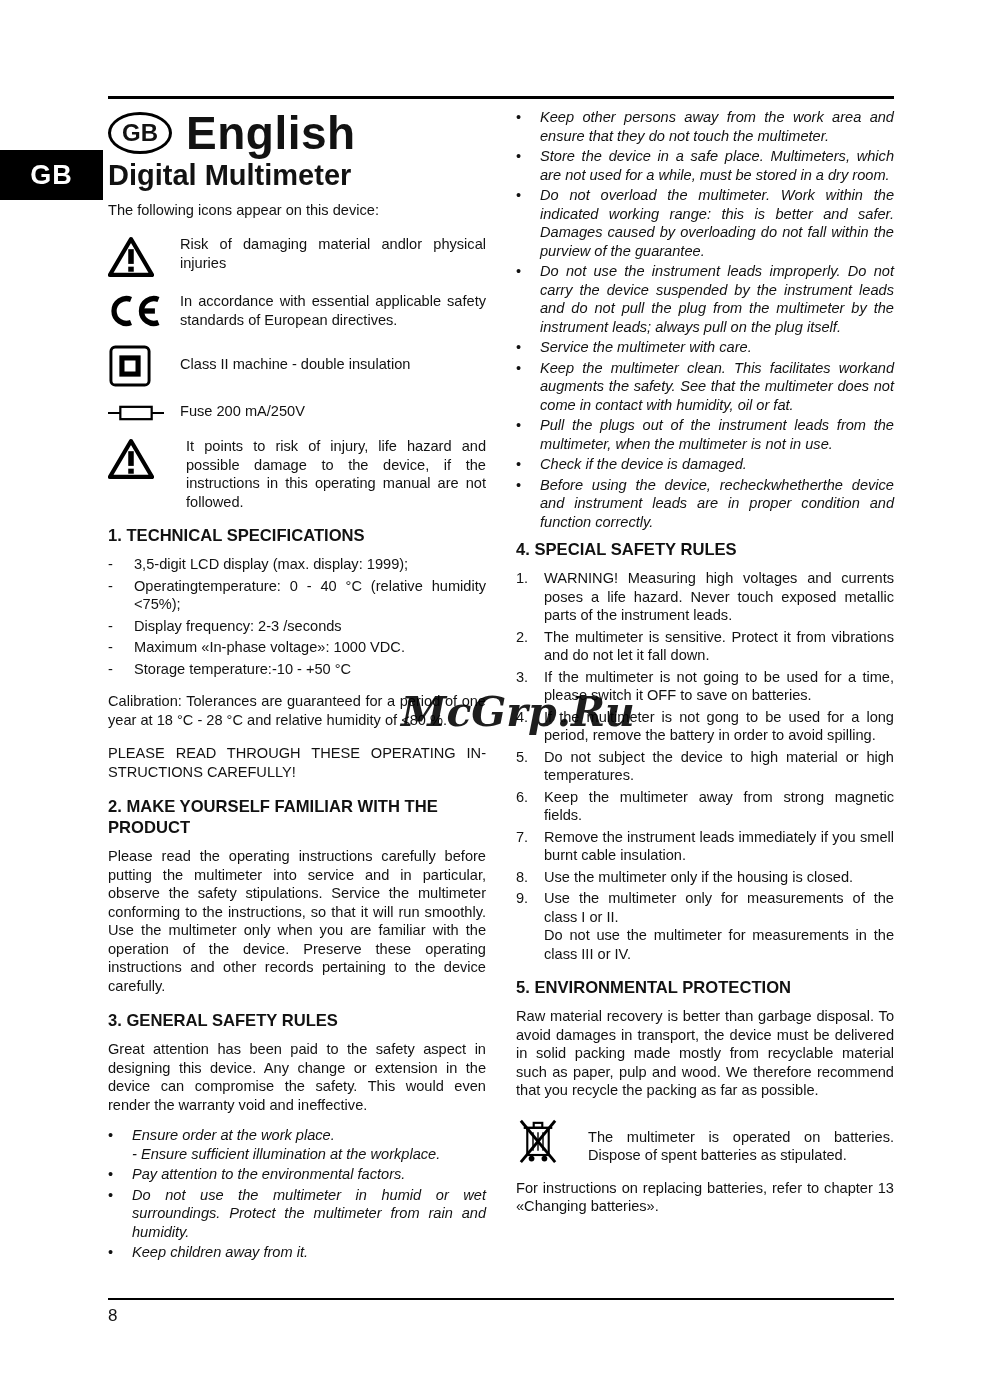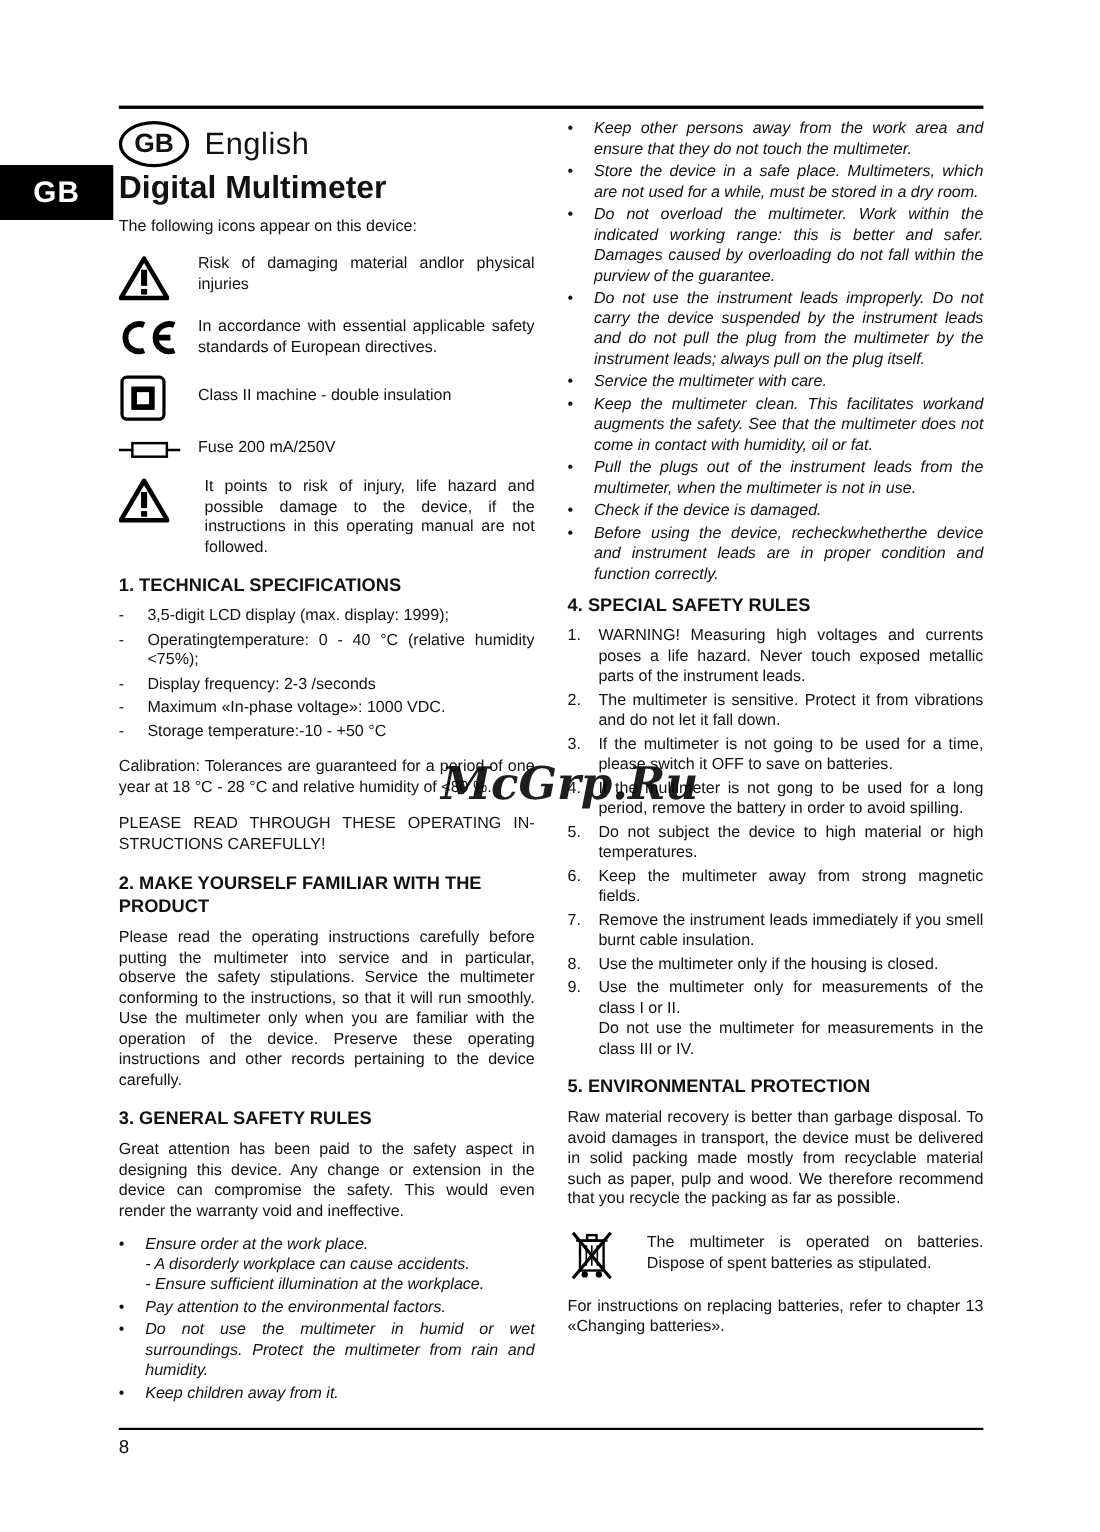--- a/index.html
+++ b/index.html
@@ -21,21 +21,21 @@
     display:flex; gap:30px;
   }
   .col { width:378px; font-size:14.6px; line-height:18.5px; text-align:justify; }
 
   .lang-header { display:flex; align-items:center; gap:14px; margin:2px 0 10px; }
   .gb-oval {
     border:3px solid #000; border-radius:50%; width:64px; height:42px; flex:0 0 64px;
     display:flex; align-items:center; justify-content:center;
     font-weight:bold; font-size:24px;
   }
-  .lang-title { font-size:28px; font-weight:normal; letter-spacing:.5px; line-height:1; }
+  .lang-title { font-size:46px; font-weight:bold; letter-spacing:.5px; line-height:1; }
   .doc-subtitle { font-size:29px; font-weight:bold; margin:2px 0 16px; text-align:left; }
 
   .para { margin:0 0 15px; }
   .intro { margin:0 0 16px; }
 
   .icon-row { display:flex; gap:16px; margin:0 0 14px; align-items:flex-start; }
   .icon-cell { width:56px; flex:0 0 56px; display:flex; justify-content:flex-start; padding-top:1px; }
   .icon-text { flex:1; }
 
   .sec-heading { font-size:16.6px; font-weight:bold; margin:14px 0 9px; text-align:left; line-height:21px; }
@@ -48,21 +48,21 @@
   .bullet-row { display:flex; margin:0 0 2px; }
   .bullet-marker { flex:0 0 24px; }
   .bullet-text { flex:1;font-style:italic; }
   .sub-line { margin:0; }
 
   .num-row { display:flex; margin:0 0 3px; }
   .num-marker { flex:0 0 28px; }
   .num-text { flex:1; }
   .num-text .second { margin-top:0; }
 
-  .battery-row { display:flex; gap:16px; margin:8px 0 14px; align-items:center; }
+  .battery-row { display:flex; gap:16px; margin:8px 0 14px; align-items:flex-end; }
   .battery-icon-cell { width:56px; flex:0 0 56px; padding-top:0; }
 
   .watermark {
     position:absolute; left:401px; top:688px; z-index:6;
     font-family:"DejaVu Serif", serif; font-style:italic; font-weight:bold;
     font-size:41px; color:#000000; opacity:.88; pointer-events:none; white-space:nowrap;
   }
   .footer-rule { position:absolute; left:108px; top:1298px; width:786px; border-top:2.5px solid #000; }
   .page-number { position:absolute; left:108px; top:1306px; font-size:17px; }
 
@@ -177,21 +177,20 @@
       <div class="sec-heading">2. MAKE YOURSELF FAMILIAR WITH THE PRODUCT</div>
       <div class="para">Please read the operating instructions carefully before putting the multimeter into service and in particular, observe the safety stipulations. Service the multimeter conforming to the instructions, so that it will run smoothly. Use the multimeter only when you are familiar with the operation of the device. Preserve these operating instructions and other records pertaining to the device carefully.</div>
 
       <div class="sec-heading">3. GENERAL SAFETY RULES</div>
       <div class="para" style="margin-bottom:12px;">Great attention has been paid to the safety aspect in designing this device. Any change or extension in the device can compromise the safety. This would even render the warranty void and ineffective.</div>
 
       <div class="bullet-row">
         <span class="bullet-marker">•</span>
         <span class="bullet-text">
           <span>Ensure order at the work place.</span>
-          <span class="sub-line" style="display:block;">- A disorderly workplace can cause accidents.</span>
           <span class="sub-line" style="display:block;">- Ensure sufficient illumination at the workplace.</span>
         </span>
       </div>
       <div class="bullet-row">
         <span class="bullet-marker">•</span>
         <span class="bullet-text">Pay attention to the environmental factors.</span>
       </div>
       <div class="bullet-row">
         <span class="bullet-marker">•</span>
         <span class="bullet-text">Do not use the multimeter in humid or wet surroundings. Protect the multimeter from rain and humidity.</span>

